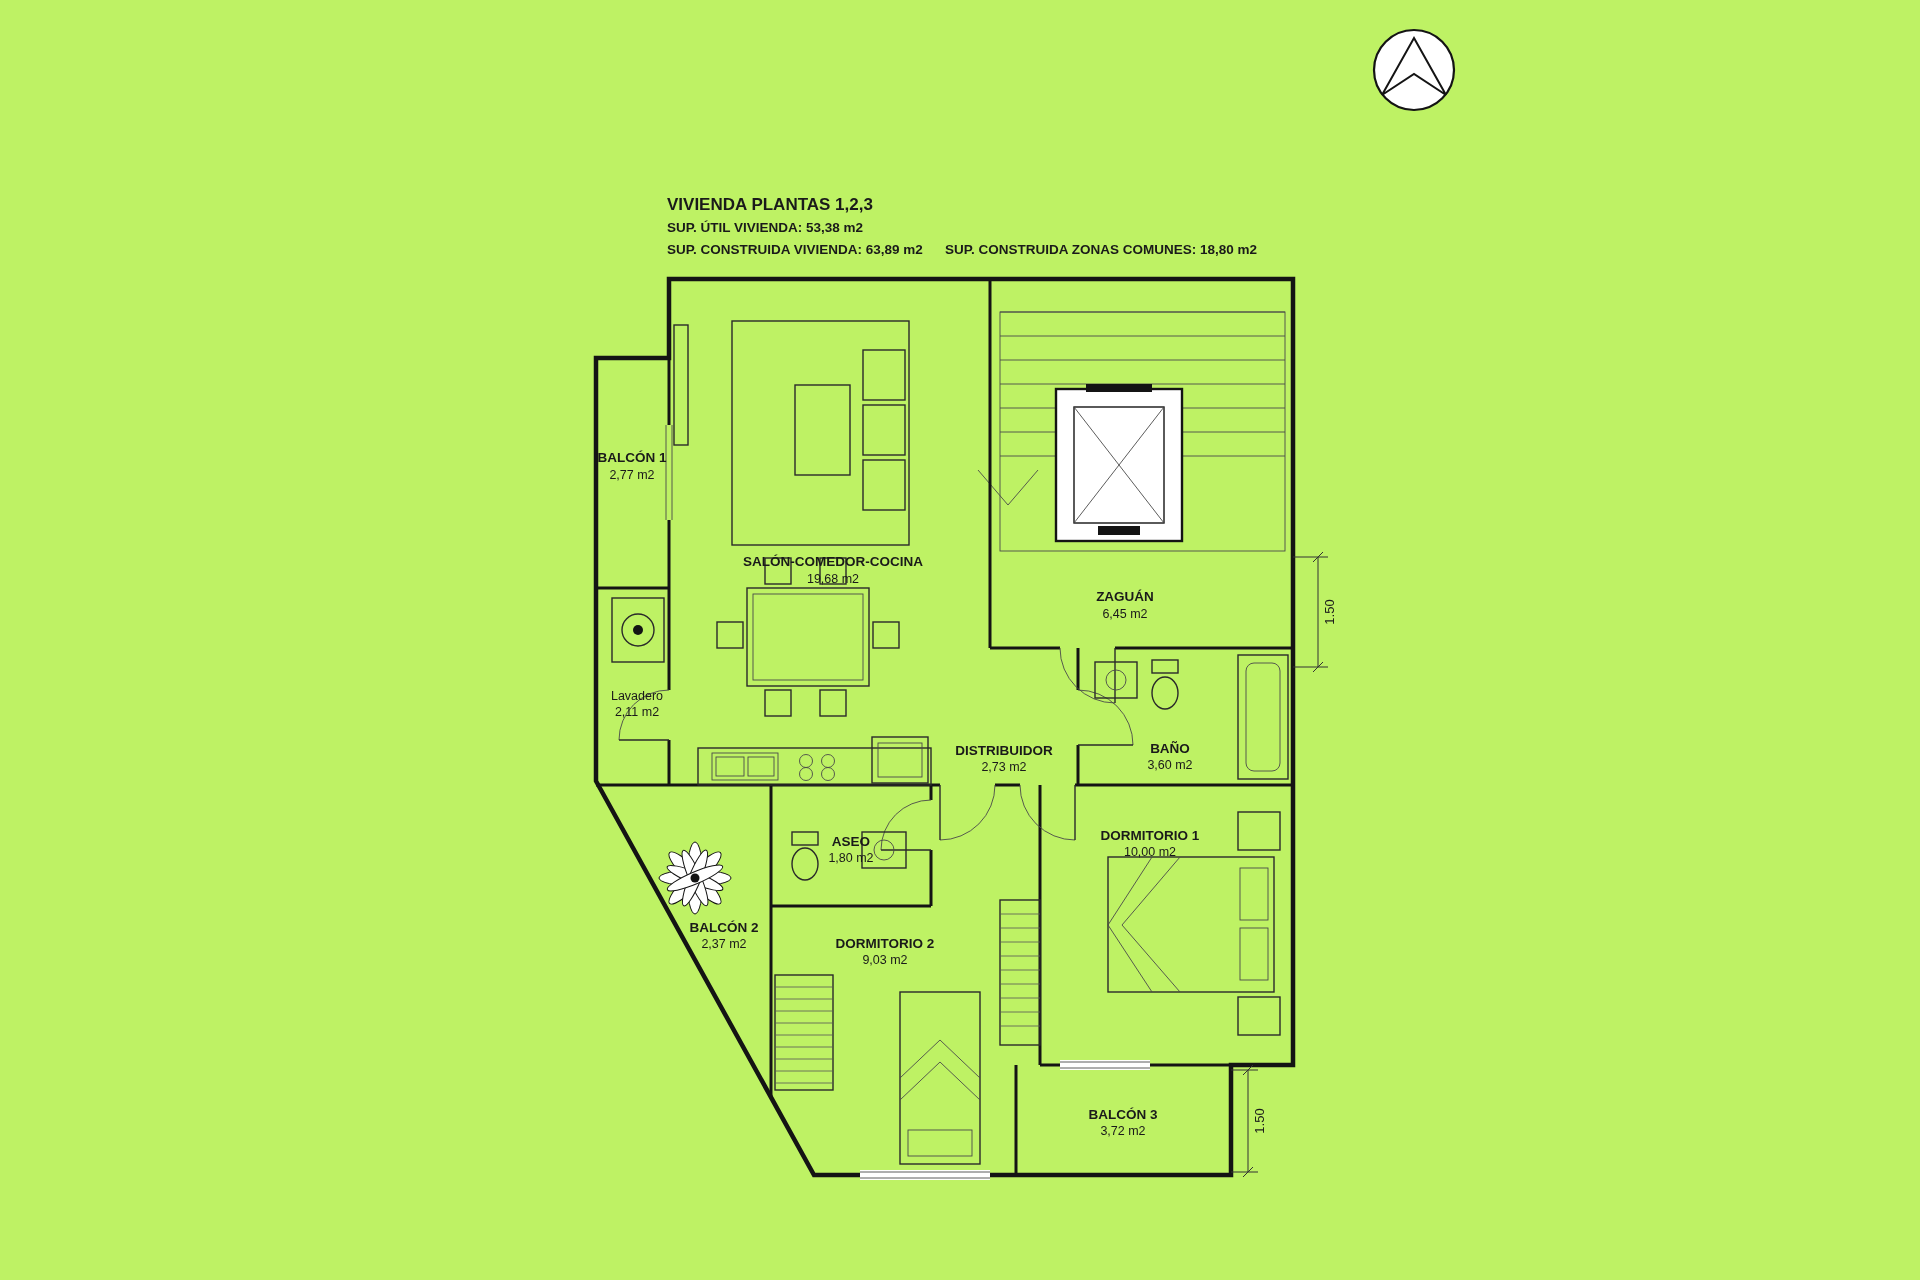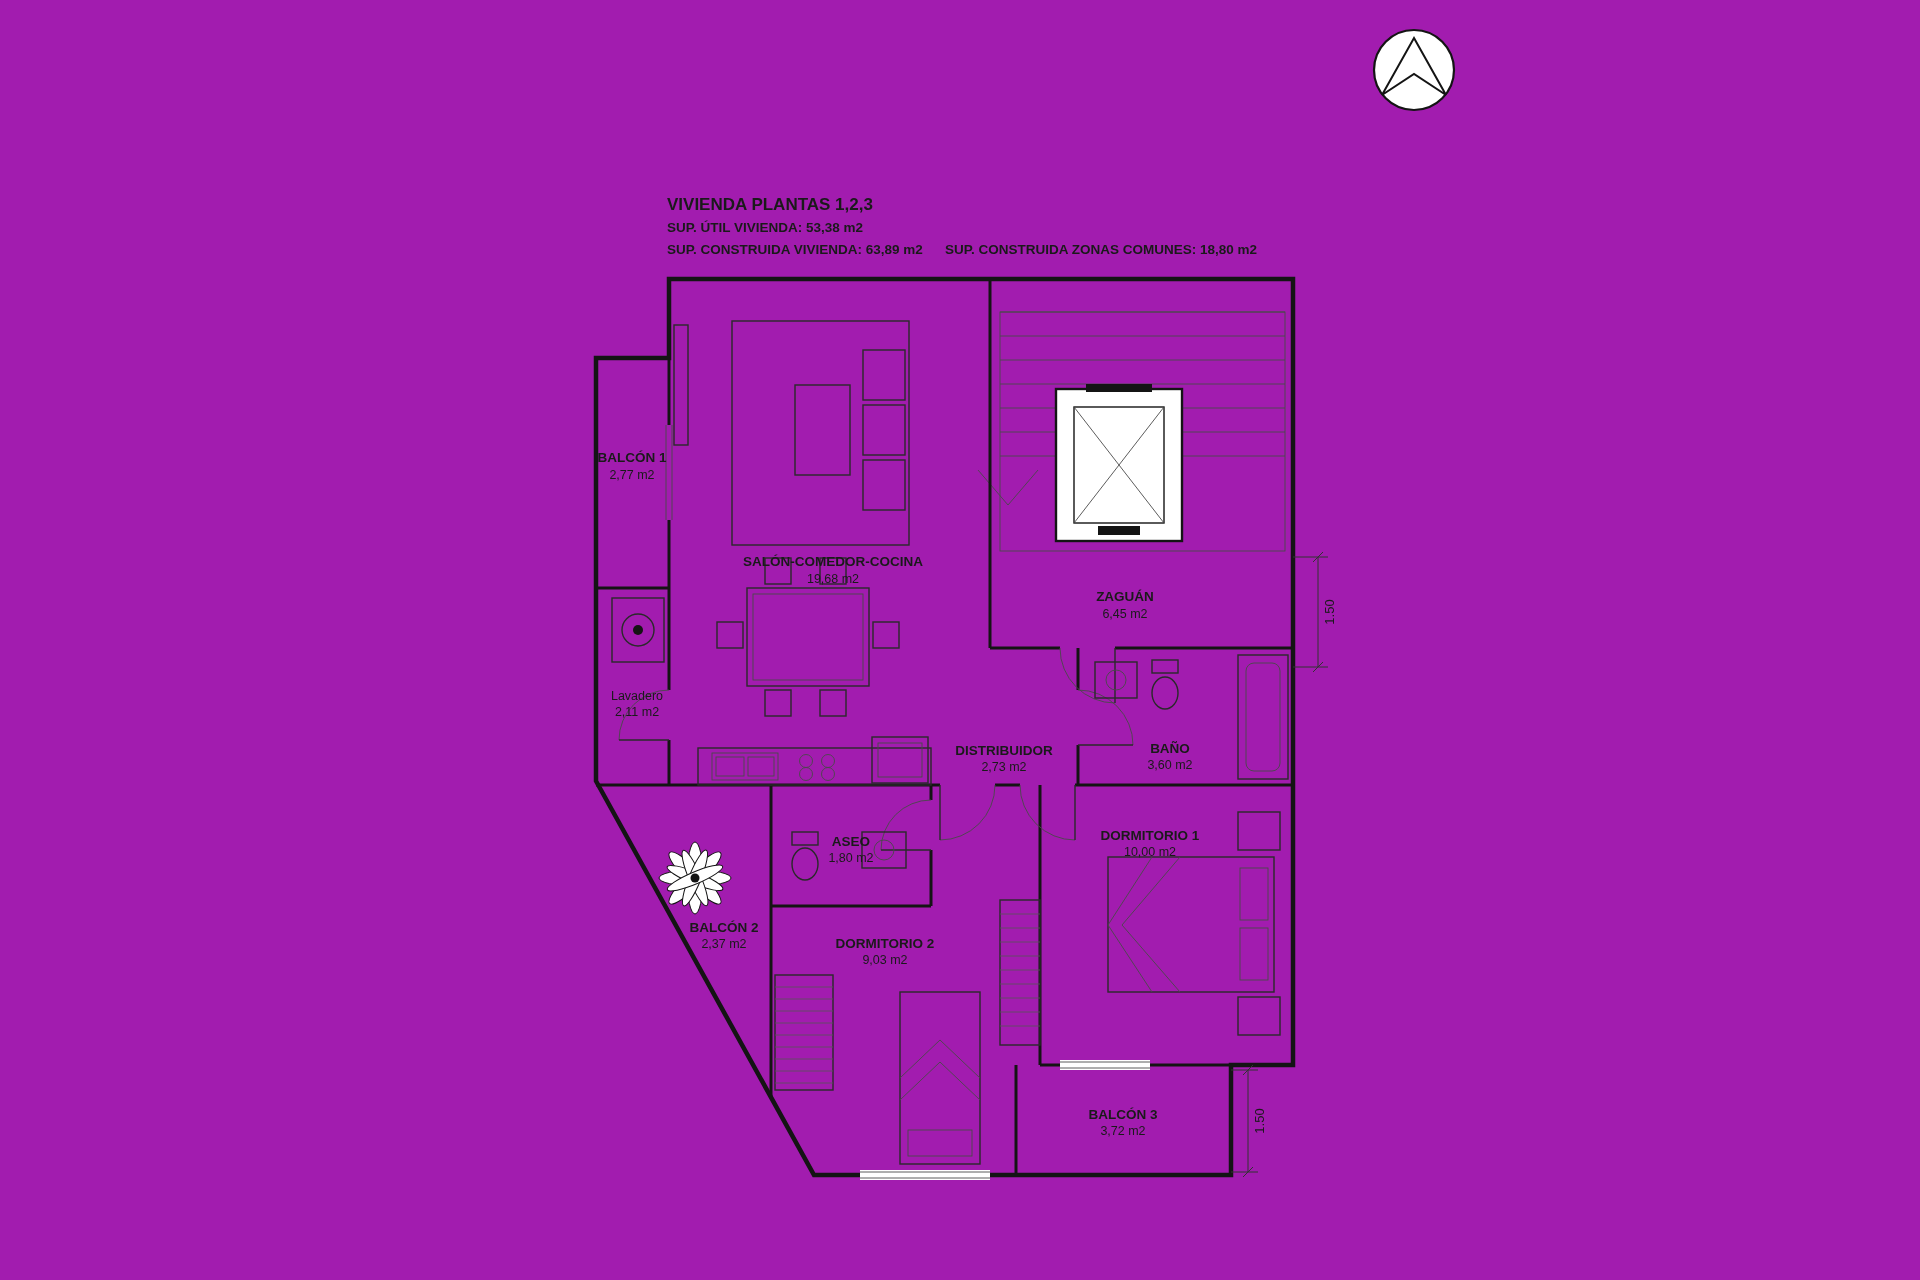--- a/index.html
+++ b/index.html
@@ -1,16 +1,16 @@
 <!DOCTYPE html>
 <html><head>
 <meta charset="utf-8">
 <style>
   html,body{margin:0;padding:0;background:#ffffff;}
-  .page{position:relative;width:1920px;height:1280px;background:#a21caf;overflow:hidden;
+  .page{position:relative;width:1920px;height:1280px;background:#bef264;overflow:hidden;
         font-family:"Liberation Sans", sans-serif;}
   svg text{font-family:"Liberation Sans", sans-serif;fill:#1a1a1a;}
   .title{font-size:17px;font-weight:bold;}
   .subtitle{font-size:13.5px;font-weight:bold;}
   .room-name{font-size:13.5px;font-weight:bold;text-anchor:middle;}
   .room-name-sm{font-size:12.5px;text-anchor:middle;}
   .room-area{font-size:12.5px;text-anchor:middle;}
   .dim-text{font-size:13px;text-anchor:middle;}
   .wall-ext{stroke:#141414;stroke-width:4.5;fill:none;stroke-linejoin:miter;}
   .wall-int{stroke:#141414;stroke-width:3;fill:none;}

